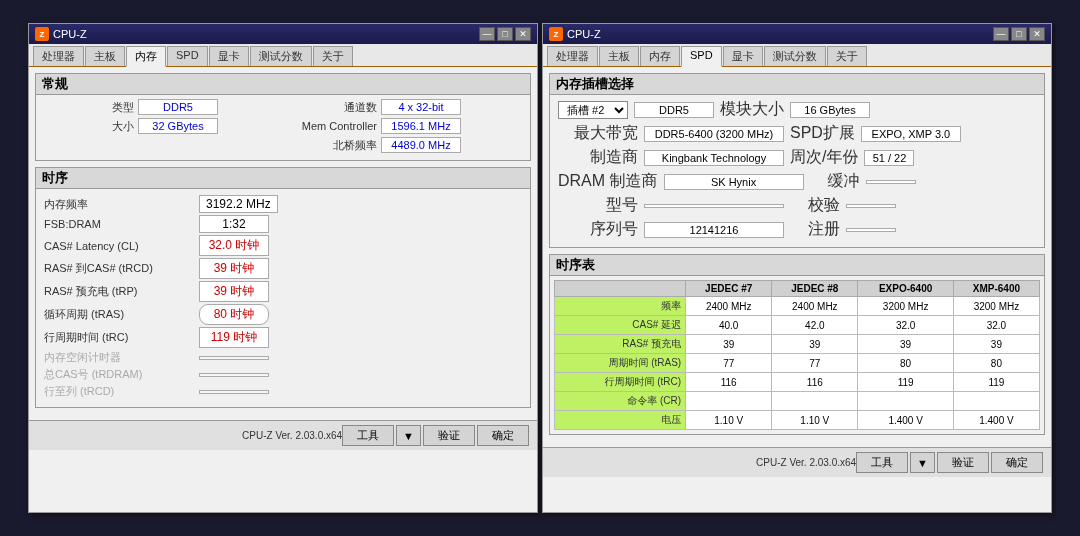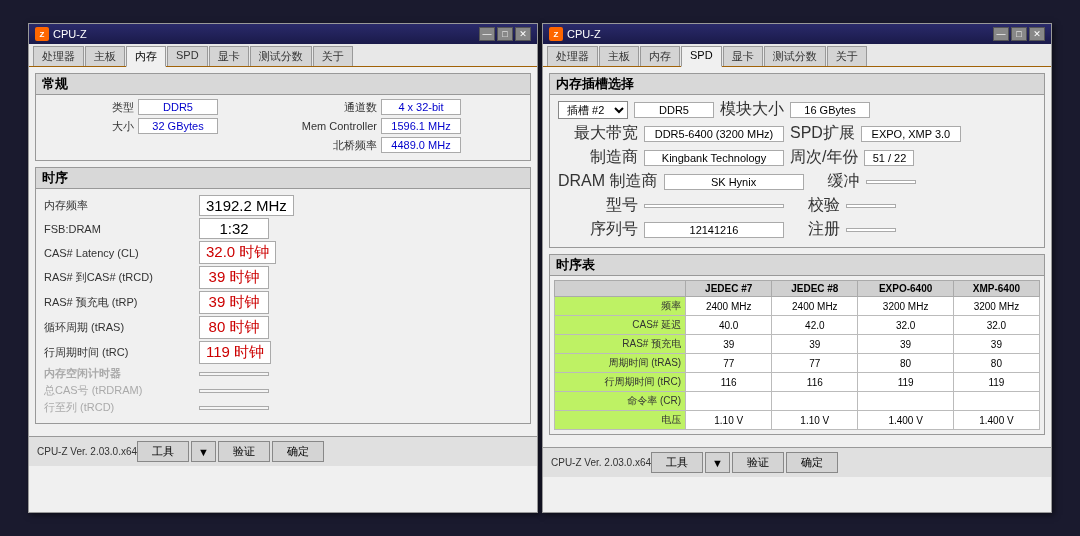--- a/index.html
+++ b/index.html
@@ -149,39 +149,39 @@
       min-width: 155px;
       text-align: left;
       font-size: 11px;
       color: #333;
       padding-right: 6px;
     }
     .timing-value {
       background: white;
       border: 1px solid #aaa;
       padding: 1px 6px;
-      font-size: 15px;
+      font-size: 12px;
       color: #cc0000;
       min-width: 70px;
       text-align: center;
     }
     .timing-value.black {
       color: #000;
     }
     .timing-value.gray {
       color: #aaa;
       background: #f5f5f5;
     }
     .bottom-bar {
       background: #e0e0e0;
       border-top: 1px solid #999;
       padding: 4px 8px;
       display: flex;
       align-items: center;
-      justify-content: flex-start;
+      justify-content: flex-end;
     }
     .bottom-btn {
       background: #d4d4d4;
       border: 1px solid #888;
       padding: 2px 14px;
       font-size: 11px;
       cursor: pointer;
     }
     .bottom-btn-arrow {
       background: #d4d4d4;
@@ -325,28 +325,28 @@
           <div class="timing-row">
             <span class="timing-label">RAS# 到CAS# (tRCD)</span>
             <span class="timing-value" style="color:#cc0000;">39 时钟</span>
           </div>
           <div class="timing-row">
             <span class="timing-label">RAS# 预充电 (tRP)</span>
             <span class="timing-value" style="color:#cc0000;">39 时钟</span>
           </div>
           <div class="timing-row">
             <span class="timing-label">循环周期 (tRAS)</span>
-            <span class="timing-value" style="color:#cc0000;">80 时钟</span>
+            <span class="timing-value" style="color:#cc0000;border-radius:9px;">80 时钟</span>
           </div>
           <div class="timing-row">
             <span class="timing-label">行周期时间 (tRC)</span>
             <span class="timing-value" style="color:#cc0000;">119 时钟</span>
           </div>
           <div class="timing-row">
-            <span class="timing-label" style="color:#aaa;font-weight:bold;">内存空闲计时器</span>
+            <span class="timing-label" style="color:#aaa;">内存空闲计时器</span>
             <span class="timing-value gray"></span>
           </div>
           <div class="timing-row">
             <span class="timing-label" style="color:#aaa;">总CAS号 (tRDRAM)</span>
             <span class="timing-value gray"></span>
           </div>
           <div class="timing-row">
             <span class="timing-label" style="color:#aaa;">行至列 (tRCD)</span>
             <span class="timing-value gray"></span>
           </div>

